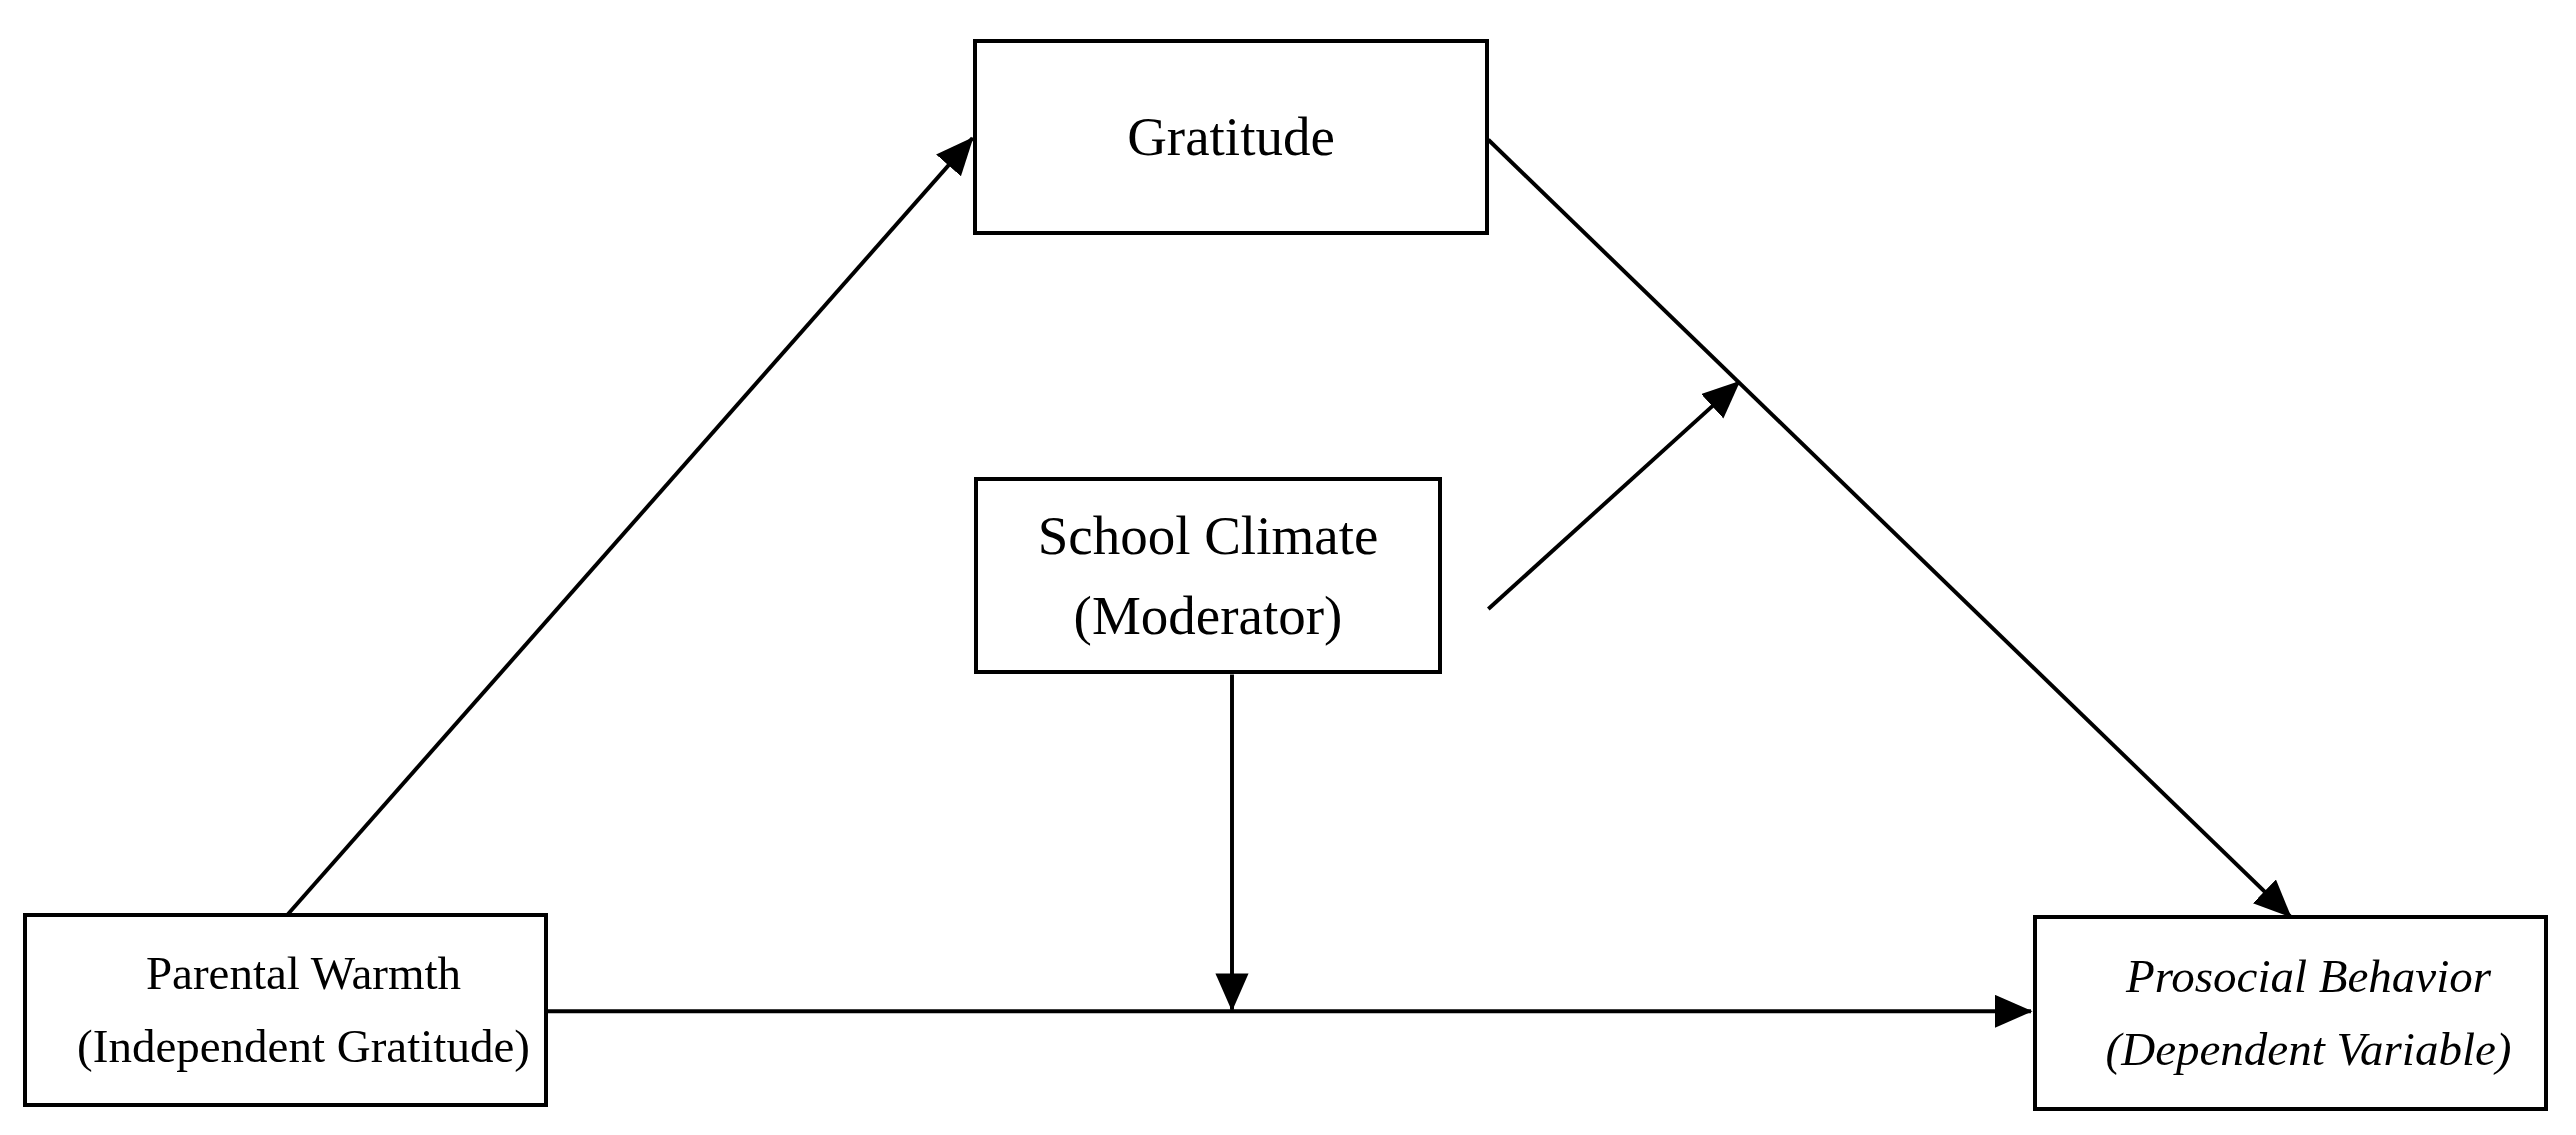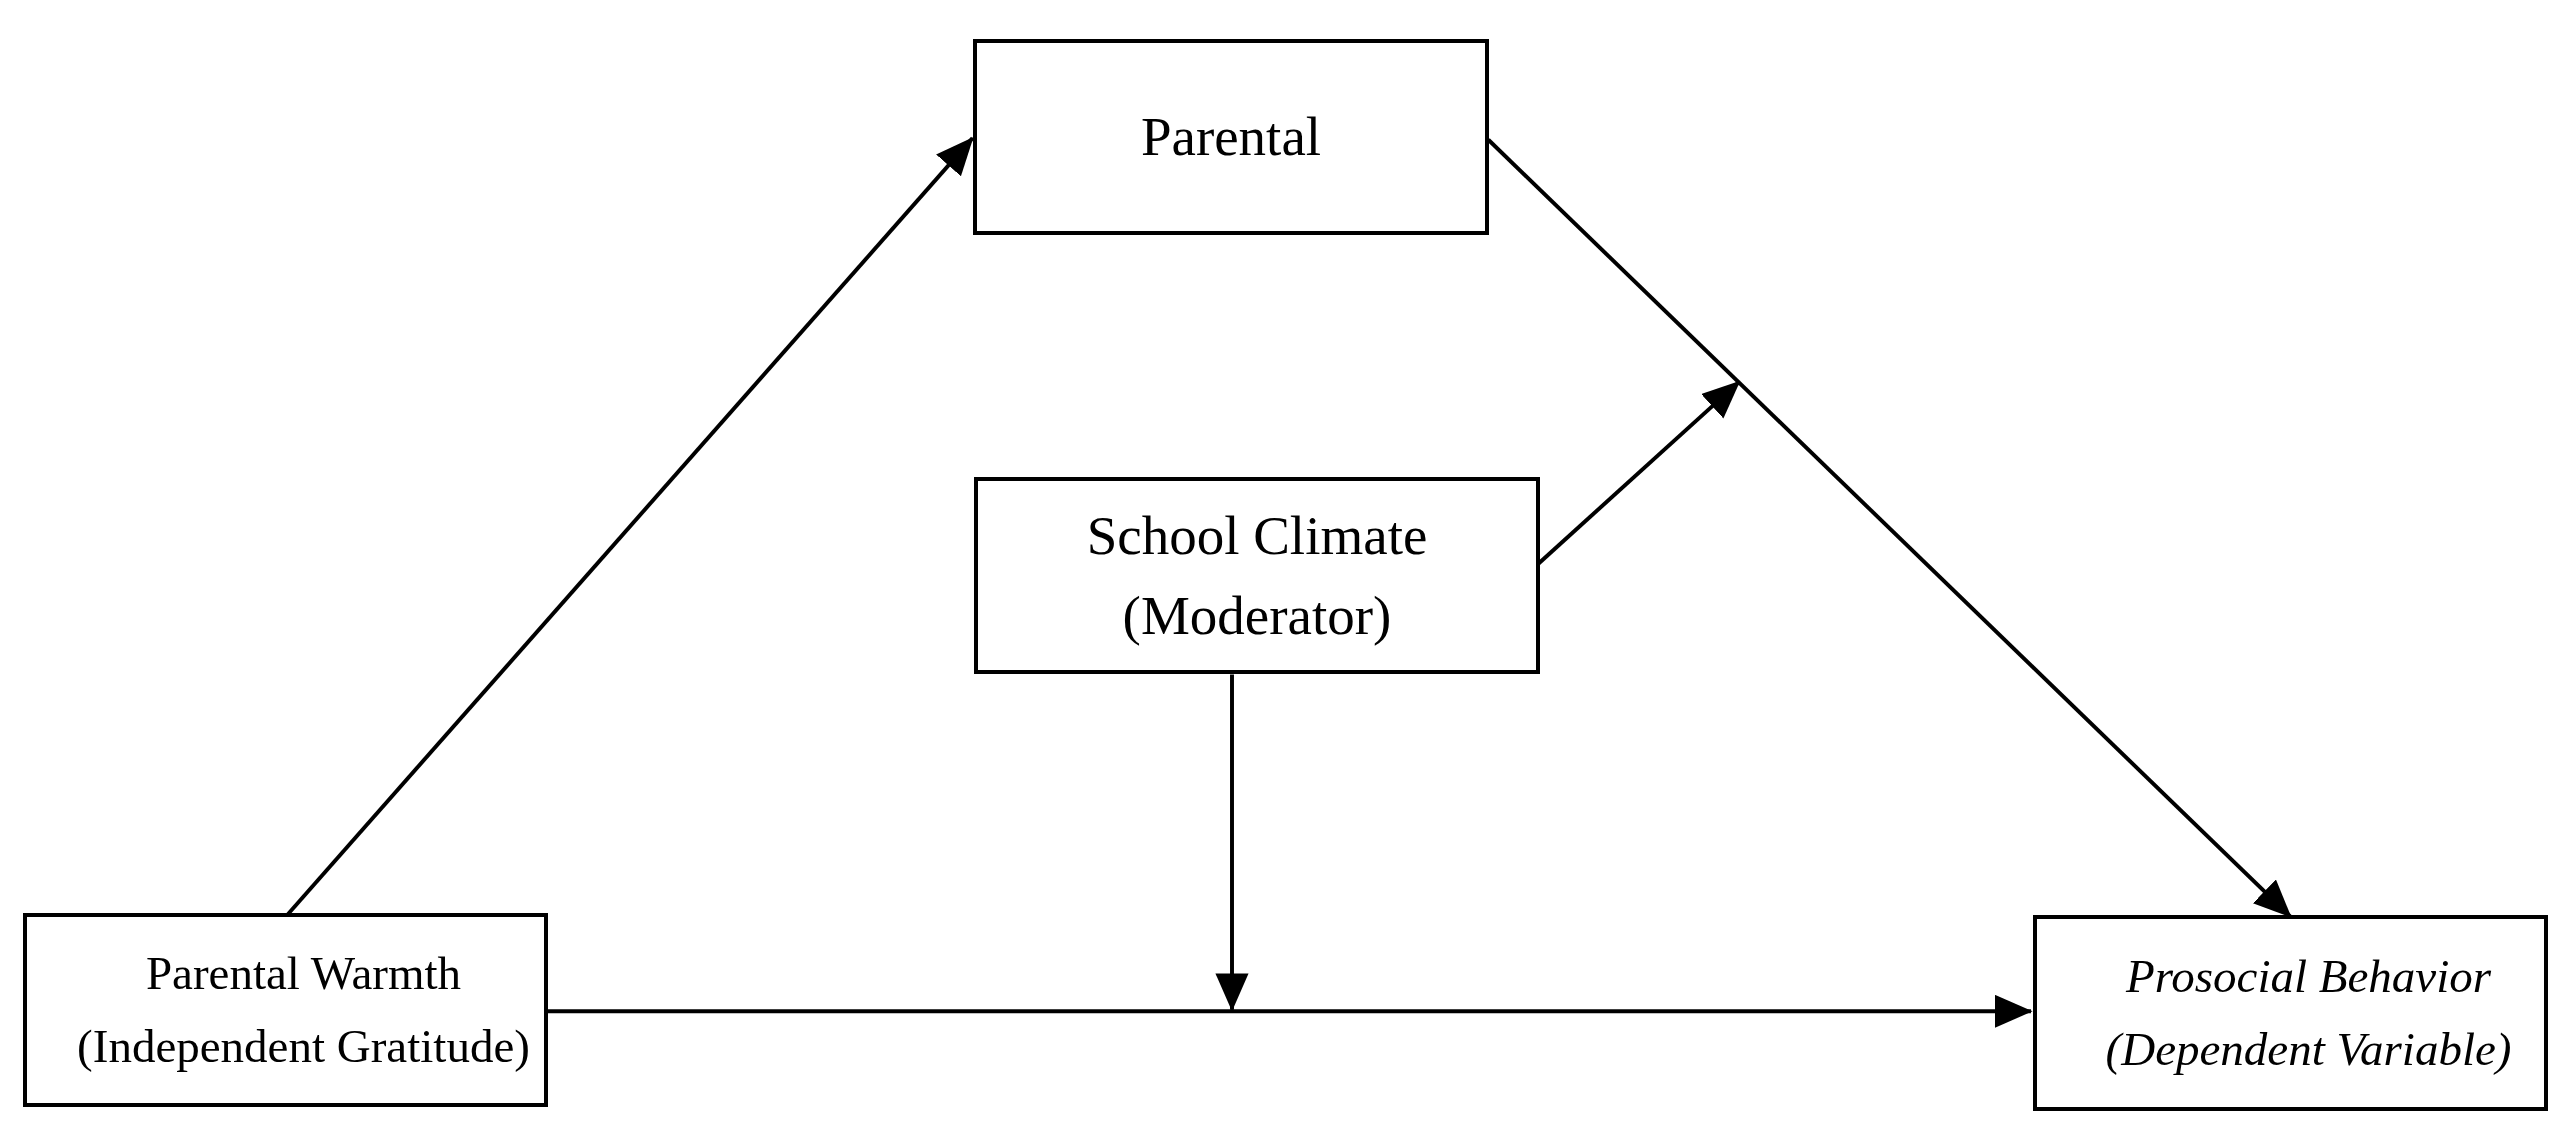--- a/index.html
+++ b/index.html
@@ -37,21 +37,21 @@
   .node .line1, .node .line2 {
     display: block;
     white-space: nowrap;
   }
   
   .node-lg { font-size: 55px; line-height: 80px; }
   
   .node-md { font-size: 47px; line-height: 73px; padding-left: 36px; }
 
   #node-gratitude        { left: 973px; top: 39px;   width: 516px; height: 196px; }
-  #node-school-climate   { left: 974px; top: 477px;  width: 566px; height: 197px; }
+  #node-school-climate   { left: 974px; top: 477px;  width: 468px; height: 197px; }
   #node-parental-warmth  { left: 23px;   top: 913px; width: 525px; height: 194px; }
   #node-prosocial        { left: 2033px; top: 915px; width: 515px; height: 196px; font-style: italic; }
 </style>
 </head>
 <body>
 
 <div class="canvas">
 
   <svg class="arrows" viewBox="0 0 3266 1440" xmlns="http://www.w3.org/2000/svg">
     <defs>
@@ -65,21 +65,21 @@
     <line x1="1887" y1="177" x2="2904" y2="1162" stroke="#000000" stroke-width="5" marker-end="url(#head)"></line>
 
     <line x1="1887" y1="772" x2="2205" y2="484" stroke="#000000" stroke-width="5" marker-end="url(#head)"></line>
 
     <line x1="1562" y1="855" x2="1562" y2="1280" stroke="#000000" stroke-width="5" marker-end="url(#head)"></line>
 
     <line x1="694" y1="1282" x2="2575" y2="1282" stroke="#000000" stroke-width="5" marker-end="url(#head)"></line>
   </svg>
 
   <div class="node node-lg" id="node-gratitude">
-    <span class="line1">Parental</span>
+    <span class="line1">Gratitude</span>
   </div>
 
   <div class="node node-lg" id="node-school-climate">
     <span class="line1">School Climate</span>
     <span class="line2">(Moderator)</span>
   </div>
 
   <div class="node node-md" id="node-parental-warmth">
     <span class="line1">Parental Warmth</span>
     <span class="line2">(Independent Gratitude)</span>

